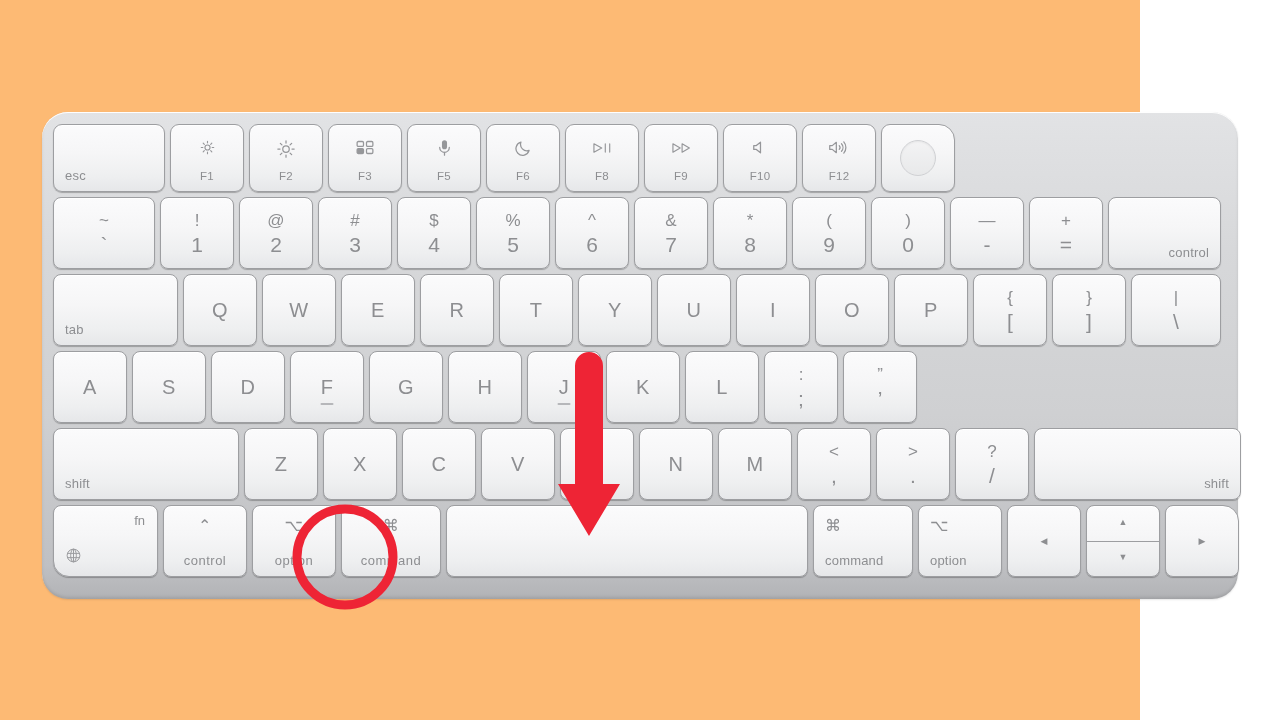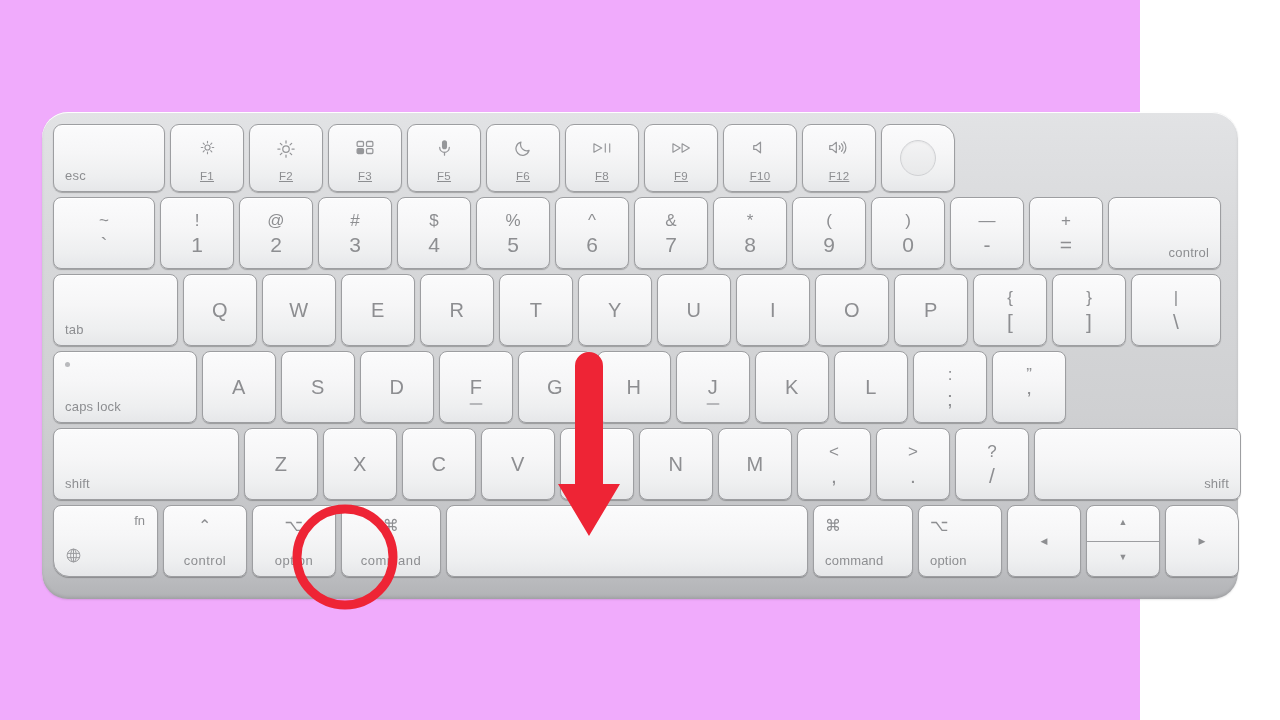--- a/index.html
+++ b/index.html
@@ -10,21 +10,21 @@
     height: 720px;
     overflow: hidden;
     background: #ffffff;
     font-family: "Liberation Sans", sans-serif;
   }
 
   #stage {
     position: relative;
     width: 1140px;
     height: 720px;
-    background: #f0abfc;
+    background: #fdba74;
   }
 
   
   #keyboard {
     position: absolute;
     left: 42px;
     top: 112px;
     width: 1196px;
     height: 487px;
     border-radius: 26px;
@@ -120,21 +120,20 @@
     color: #96979a;
   }
   .fkey .fnum {
     position: absolute;
     left: 0; right: 0;
     bottom: 9px;
     text-align: center;
     font-size: 11.5px;
     line-height: 1;
     letter-spacing: .3px;
-    text-decoration: underline;
   }
   .fkey svg { display: inline-block; vertical-align: middle; }
 
   
   .led {
     position: absolute;
     left: 11px;
     top: 10px;
     width: 5px;
     height: 5px;
@@ -425,24 +424,20 @@
         <span class="up">}</span>
         <span class="lo">]</span>
       </div>
       <div class="key dual" style="width:90px">
         <span class="up">|</span>
         <span class="lo">\</span>
       </div>
     </div>
 
     <div class="row rowD">
-      <div class="key" style="width:144px">
-        <span class="led"></span>
-        <span class="bl">caps lock</span>
-      </div>
       <div class="key" style="width:74px">
         <span class="center">A</span>
       </div>
       <div class="key" style="width:74px">
         <span class="center">S</span>
       </div>
       <div class="key" style="width:74px">
         <span class="center">D</span>
       </div>
       <div class="key" style="width:74px">

